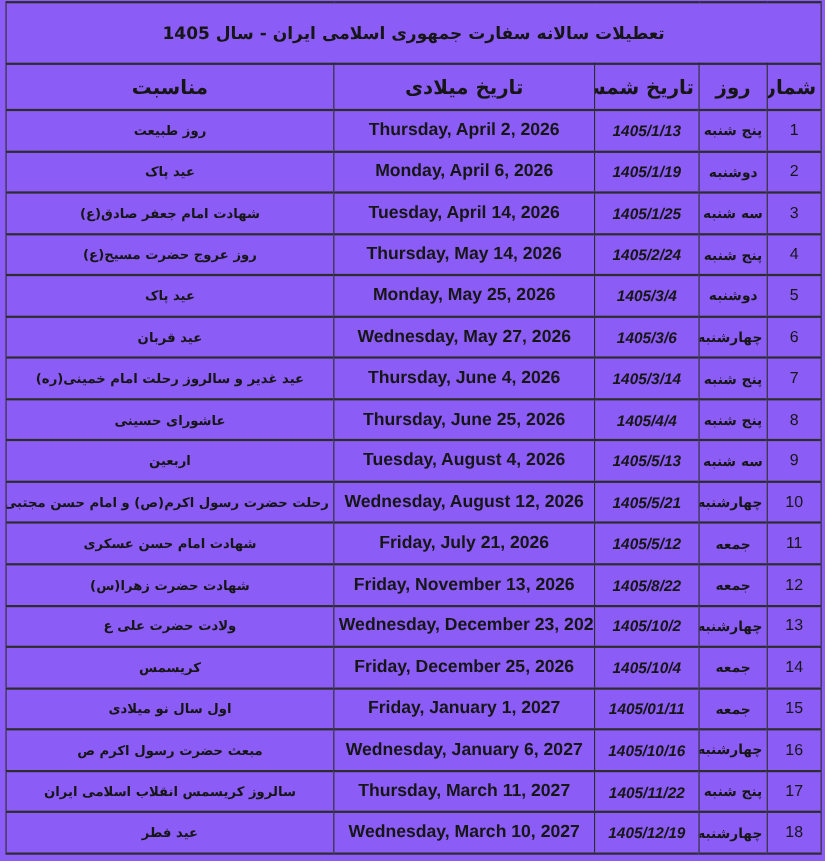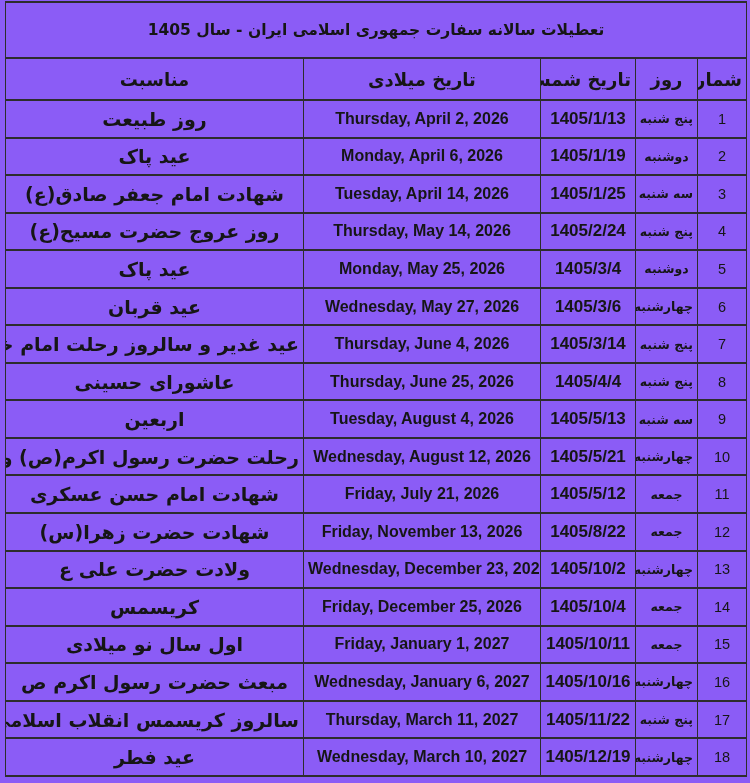--- a/index.html
+++ b/index.html
@@ -51,33 +51,34 @@
     font-size: 14.5px;
     font-weight: 500;
     font-family: "Liberation Sans", sans-serif;
   }
   td.c-day {
     font-size: 12.5px;
     font-weight: bold;
     font-family: "DejaVu Sans", sans-serif;
   }
   td.c-shamsi {
-    font-size: 17px;
+    font-size: 14px;
     font-weight: bold;
     direction: ltr;
     font-family: "Liberation Sans", sans-serif;
+    font-style: italic;
   }
   td.c-greg {
     font-size: 16px;
     font-weight: bold;
     direction: ltr;
     font-family: "Liberation Sans", sans-serif;
   }
   td.c-occasion {
-    font-size: 19px;
+    font-size: 12px;
     font-weight: bold;
     font-family: "DejaVu Sans", sans-serif;
   }
 </style>
 </head>
 <body>
 
 <div class="page">
   <table class="holidays">
     <colgroup>
@@ -194,21 +195,21 @@
         <tr class="data-row">
     <td class="c-num">14</td>
     <td class="c-day">جمعه</td>
     <td class="c-shamsi">1405/10/4</td>
     <td class="c-greg">Friday, December 25, 2026</td>
     <td class="c-occasion">کریسمس</td>
   </tr>
         <tr class="data-row">
     <td class="c-num">15</td>
     <td class="c-day">جمعه</td>
-    <td class="c-shamsi">1405/10/11</td>
+    <td class="c-shamsi">1405/01/11</td>
     <td class="c-greg">Friday, January 1, 2027</td>
     <td class="c-occasion">اول سال نو میلادی</td>
   </tr>
         <tr class="data-row">
     <td class="c-num">16</td>
     <td class="c-day">چهارشنبه</td>
     <td class="c-shamsi">1405/10/16</td>
     <td class="c-greg">Wednesday, January 6, 2027</td>
     <td class="c-occasion">مبعث حضرت رسول اکرم ص</td>
   </tr>

